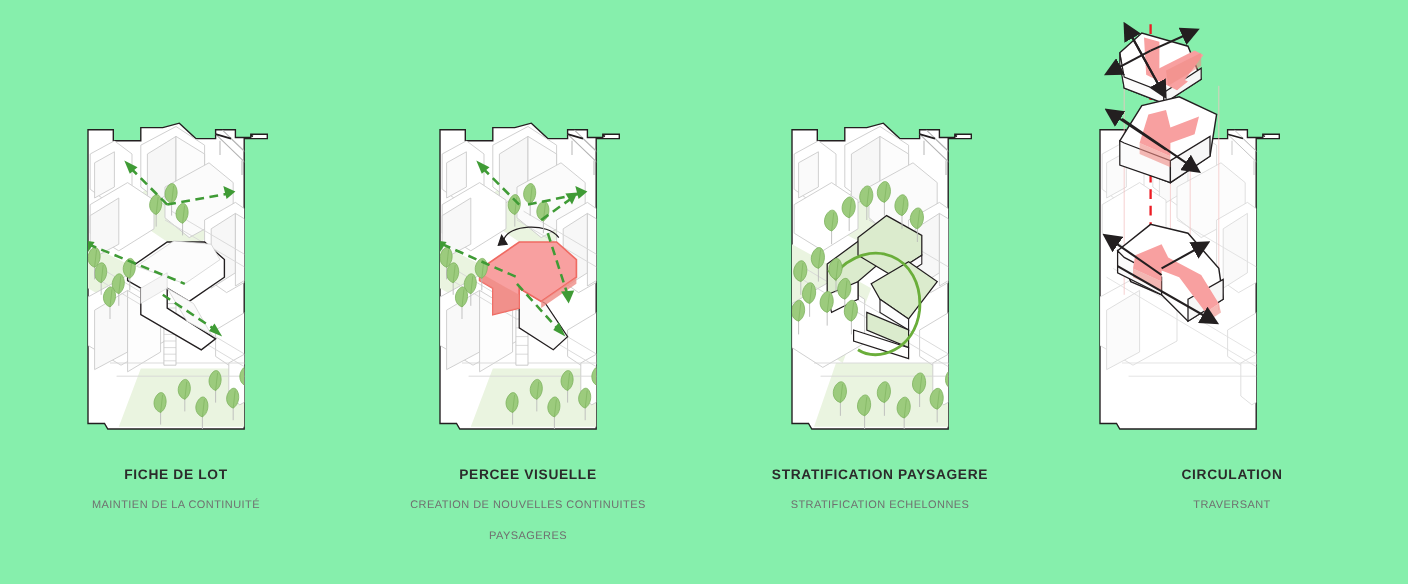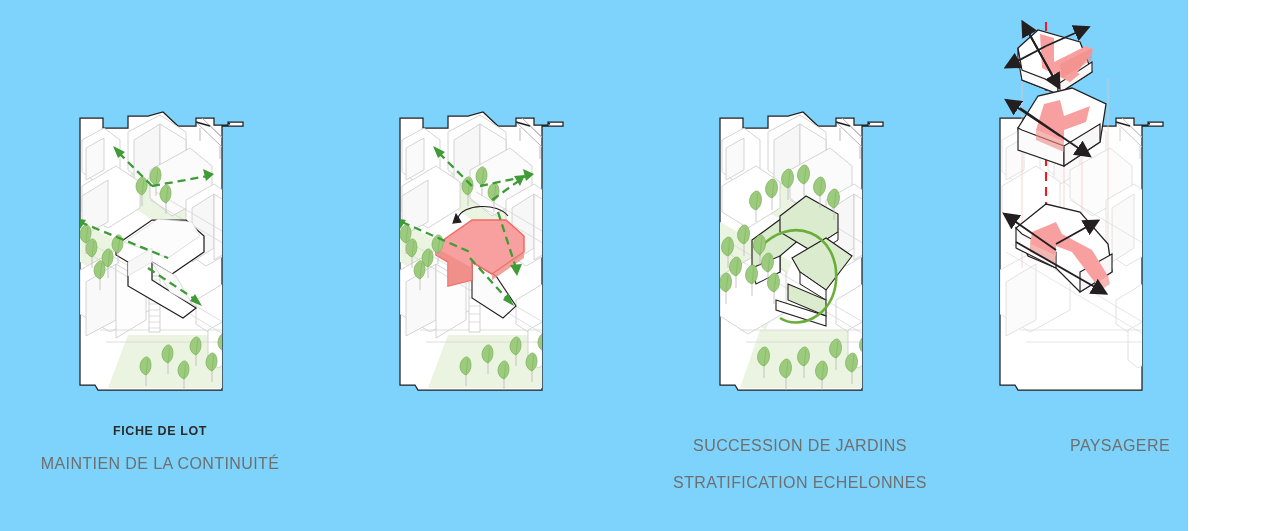--- a/index.html
+++ b/index.html
@@ -1,33 +1,33 @@
 <!DOCTYPE html>
 <html><head>
 <meta charset="utf-8">
 <style>
   html,body{margin:0;padding:0;background:#ffffff;}
   body{width:1280px;height:531px;overflow:hidden;font-family:"Liberation Sans",sans-serif;}
-  .board{position:relative;width:1188px;height:531px;background:#7dd3fc;}
+  .board{position:relative;width:1280px;height:531px;background:#86efac;}
   .panel{position:absolute;top:0;width:320px;height:531px;}
   #panel-1{left:0;}
   #panel-2{left:320px;}
   #panel-3{left:640px;}
   #panel-4{left:960px;}
   .panel-figure{position:absolute;left:0;top:0;width:320px;height:410px;}
   .panel-figure svg{display:block;width:320px;height:410px;}
   .caption{position:absolute;left:10px;top:422px;width:300px;text-align:center;}
   .caption-title{
     font-family:"Liberation Sans",sans-serif;
     font-weight:bold;font-size:12.5px;letter-spacing:0.6px;
     color:#2b2b2b;line-height:1.45;margin:0 0 3px 0;
   }
   .caption-sub{
     font-family:"Liberation Sans",sans-serif;
-    font-weight:normal;font-size:16px;letter-spacing:0.4px;
+    font-weight:normal;font-size:10px;letter-spacing:0.4px;
     color:#6f6f6f;line-height:1.55;margin:12px;
   }
 </style>
 </head>
 <body>
 
 <div class="board">
 
   <div class="panel" id="panel-1">
     <div class="panel-figure">
@@ -272,20 +272,25 @@
             <polygon points="113,146 125,152 118,158"></polygon>
             <polygon points="214,174 203,169 206,181"></polygon>
             <polygon points="205,175 194,176 200,186"></polygon>
             <polygon points="74,218 86,220 80,229"></polygon>
             <polygon points="197,276 190,265 202,264"></polygon>
             <polygon points="194,306 183,300 188,293"></polygon>
           </g>
         </g>
       </svg>
     </div>
+    <div class="caption">
+      <p class="caption-title">PERCEE VISUELLE</p>
+      <p class="caption-sub">CREATION DE NOUVELLES CONTINUITES</p>
+      <p class="caption-sub">PAYSAGERES</p>
+    </div>
   </div>
 
   <div class="panel" id="panel-3">
     <div class="panel-figure">
       <svg viewBox="0 0 320 410" xmlns="http://www.w3.org/2000/svg">
         <defs>
           <clipPath id="clip3">
               <path d="M80 138 L80 118 L103 118 L103 128 L128 128 L128 116 L148 116 L163 112 L178 126 L196 126 L196 118 L214 118 L214 125 L228 125 L228 122 L243 122 L243 126 L222 126 L222 390 L98 390 L95 385 L80 385 Z"></path>
             </clipPath>
           <g id="tree3">
@@ -378,21 +383,21 @@
               <use href="#tree3" x="196" y="370"></use>
             <use href="#tree3" x="212" y="384"></use>
               <use href="#tree3" x="226" y="366"></use>
             <use href="#tree3" x="124" y="378"></use>
               <use href="#tree3" x="240" y="380"></use>
           </g>
         </g>
       </svg>
     </div>
     <div class="caption">
-      <p class="caption-sub">SUCCESSION DE JARDINS</p>
+      <p class="caption-title">STRATIFICATION PAYSAGERE</p>
       <p class="caption-sub">STRATIFICATION ECHELONNES</p>
     </div>
   </div>
 
   <div class="panel" id="panel-4">
     <div class="panel-figure">
       <svg viewBox="0 0 320 410" xmlns="http://www.w3.org/2000/svg">
         <defs>
           <clipPath id="clip4">
               <path d="M40 138 L40 118 L63 118 L63 128 L88 128 L88 116 L108 116 L123 112 L138 126 L156 126 L156 118 L174 118 L174 125 L188 125 L188 122 L203 122 L203 126 L182 126 L182 390 L58 390 L55 385 L40 385 Z"></path>
@@ -487,17 +492,18 @@
           <path d="M136 284 L148 276 L150 284 L138 292 Z" fill="#ef8b84" opacity="0.6"></path>
           <g stroke="#231f20" stroke-width="1.9" fill="none" marker-end="url(#ah4)">
             <path d="M96 250 L50 218"></path>
             <path d="M56 242 L140 290"></path>
             <path d="M96 244 L132 224"></path>
           </g>
         </g>
       </svg>
     </div>
     <div class="caption">
-      <p class="caption-sub">PAYSAGERE</p>
+      <p class="caption-title">CIRCULATION</p>
+      <p class="caption-sub">TRAVERSANT</p>
     </div>
   </div>
 
 </div>
 
 </body></html>

